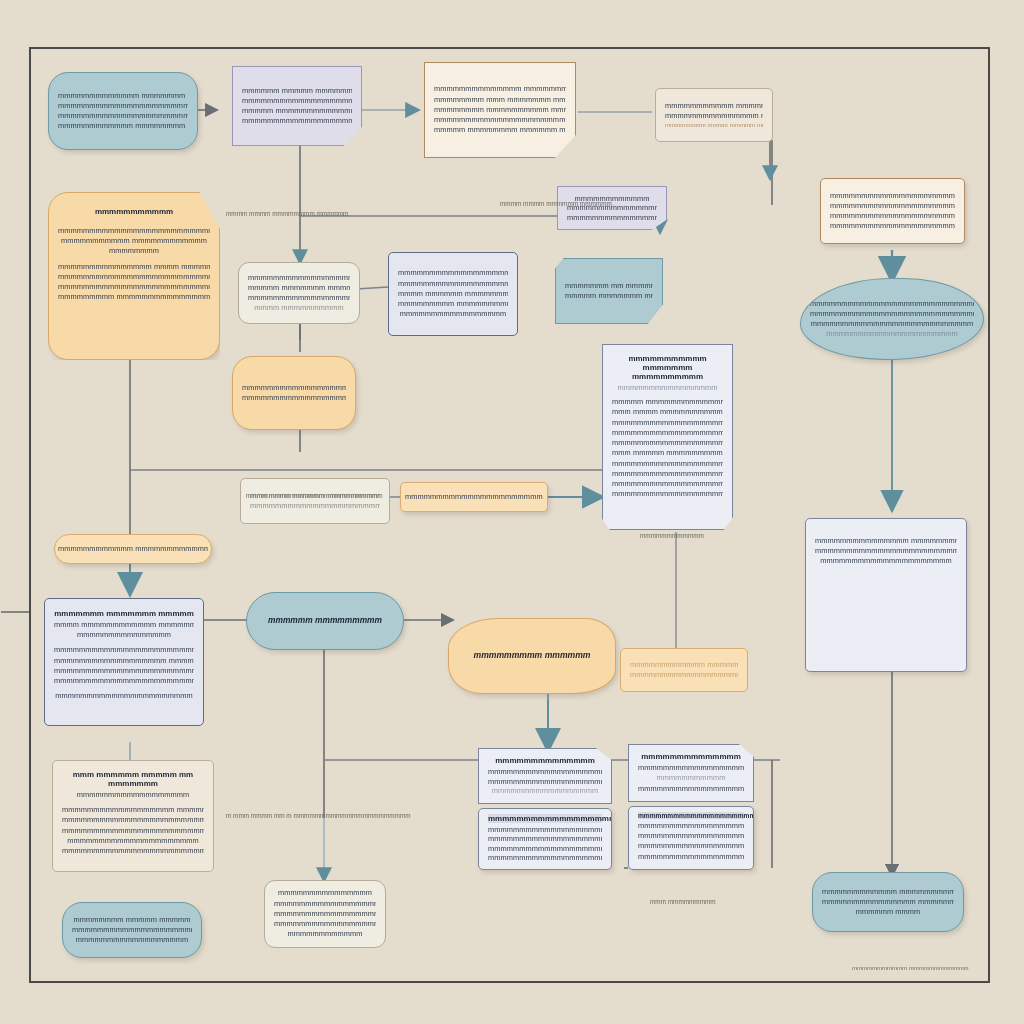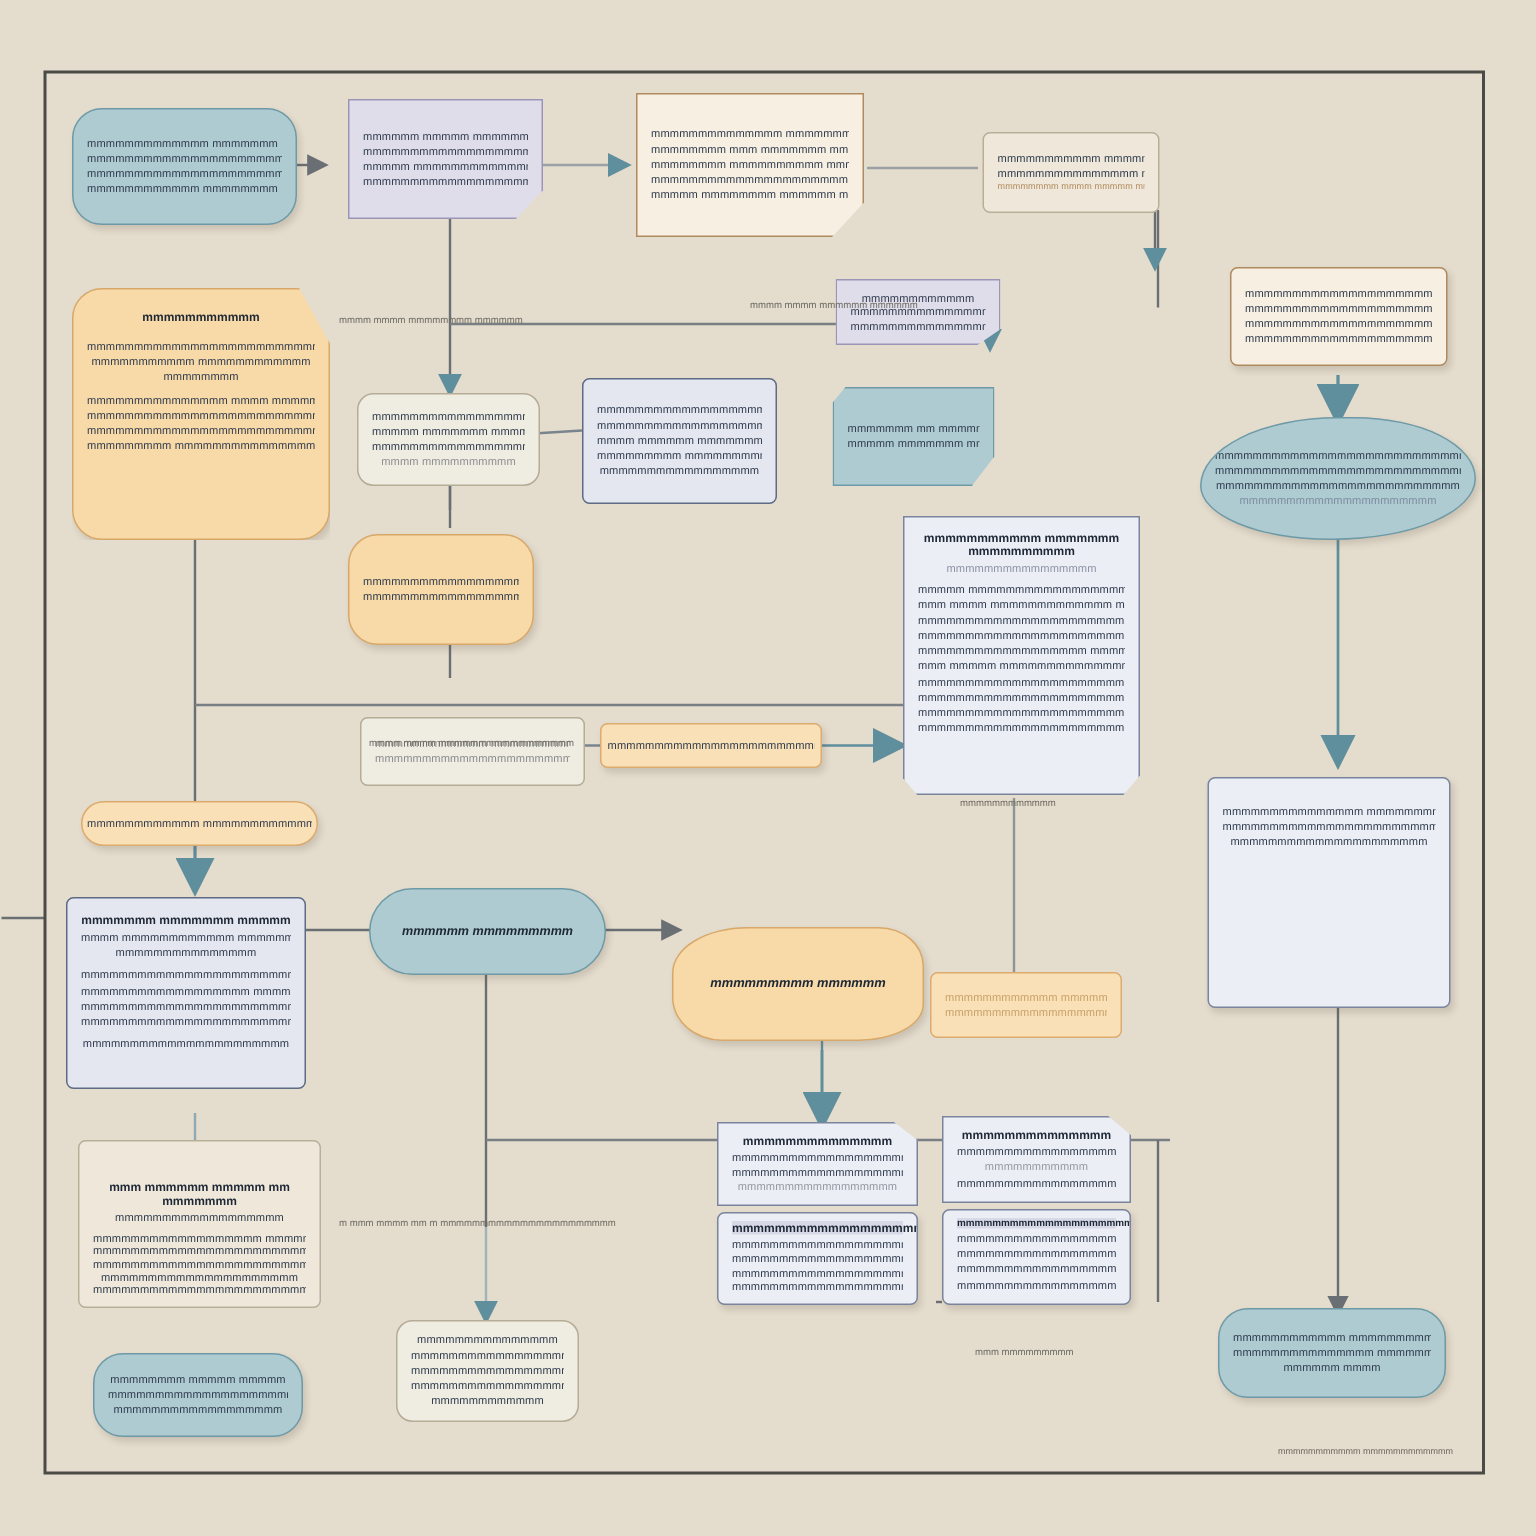--- a/index.html
+++ b/index.html
@@ -228,21 +228,21 @@
 
   <div class="node t-orange2 r-sm shadow" style="left:400px;top:482px;width:148px;height:30px;padding:4px;">
     <span class="ln">mmmmmmmmmmmmmmmmmmmmmmmmmmm</span>
   </div>
 
   <div class="node t-white r-sm" style="left:240px;top:478px;width:150px;height:46px;">
     <span class="ln" style="color:#8a8c8f;">mmmmmmmmmmmm mmmmmmmmmmmmmmm</span>
     <span class="ln" style="color:#8a8c8f;">mmmmmmmmmmmmmmmmmmmmmmmmm</span>
   </div>
 
-  <div class="node t-blue2 doc shadow" style="left:602px;top:344px;width:158px;height:186px;justify-content:flex-start;padding-top:9px;">
+  <div class="node t-blue2 doc shadow" style="left:602px;top:344px;width:131px;height:186px;justify-content:flex-start;padding-top:9px;">
     <span class="hd">mmmmmmmmmmm mmmmmmm mmmmmmmmmm</span>
     <span class="ln" style="color:#8b93a3;margin-bottom:4px;">mmmmmmmmmmmmmmmm</span>
     <span class="ln">mmmmm mmmmmmmmmmmmmmmmmmmmmmmmm</span>
     <span class="ln">mmm mmmm mmmmmmmmmmmmm mmmmmmm</span>
     <span class="ln">mmmmmmmmmmmmmmmmmmmmmmmmmmmm</span>
     <span class="ln">mmmmmmmmmmmmmmmmmmmmmm mmmmmm</span>
     <span class="ln">mmmmmmmmmmmmmmmmmm mmmmm mmmm</span>
     <span class="ln">mmm mmmmm mmmmmmmmmmmmmmmmmmmm</span>
     <span class="ln">mmmmmmmmmmmmmmmmmmmmmmmmmmmmmm</span>
     <span class="ln">mmmmmmmmmmmmmmmmmmmmmmmmmmm mmm</span>
@@ -301,21 +301,21 @@
   <div class="node t-orange shadow" style="left:448px;top:618px;width:168px;height:76px;
               border-radius:30% 18% 26% 20% / 40% 34% 32% 38%;">
     <span class="hd" style="font-size:8.6px;font-style:italic;">mmmmmmmmm mmmmmm</span>
   </div>
 
   <div class="node t-orange2 r-sm" style="left:620px;top:648px;width:128px;height:44px;">
     <span class="ln" style="color:#c9a26a;">mmmmmmmmmmmm mmmmmmmmmmmmmmm</span>
     <span class="ln" style="color:#c9a26a;">mmmmmmmmmmmmmmmmmmmmmmmmm</span>
   </div>
 
-  <div class="node t-cream2 r-sm" style="left:52px;top:760px;width:162px;height:112px;justify-content:flex-start;padding-top:26px;">
+  <div class="node t-cream2 r-sm" style="left:52px;top:760px;width:162px;height:112px;justify-content:flex-start;padding-top:9px;">
     <span class="hd">mmm mmmmmm mmmmm mm mmmmmmm</span>
     <span class="ln" style="margin-bottom:5px;">mmmmmmmmmmmmmmmmmm</span>
     <span class="ln">mmmmmmmmmmmmmmmmmm mmmmmmmmmmmm</span>
     <span class="ln">mmmmmmmmmmmmmmmmmmmmmmmmmmmmmmm</span>
     <span class="ln">mmmmmmmmmmmmmmmmmmmmmmmmmmmmmmm</span>
     <span class="ln">mmmmmmmmmmmmmmmmmmmmm</span>
     <span class="ln">mmmmmmmmmmmmmmmmmmmmmmmmmm</span>
   </div>
 
   <div class="node t-teal r-lg shadow" style="left:62px;top:902px;width:140px;height:56px;">

